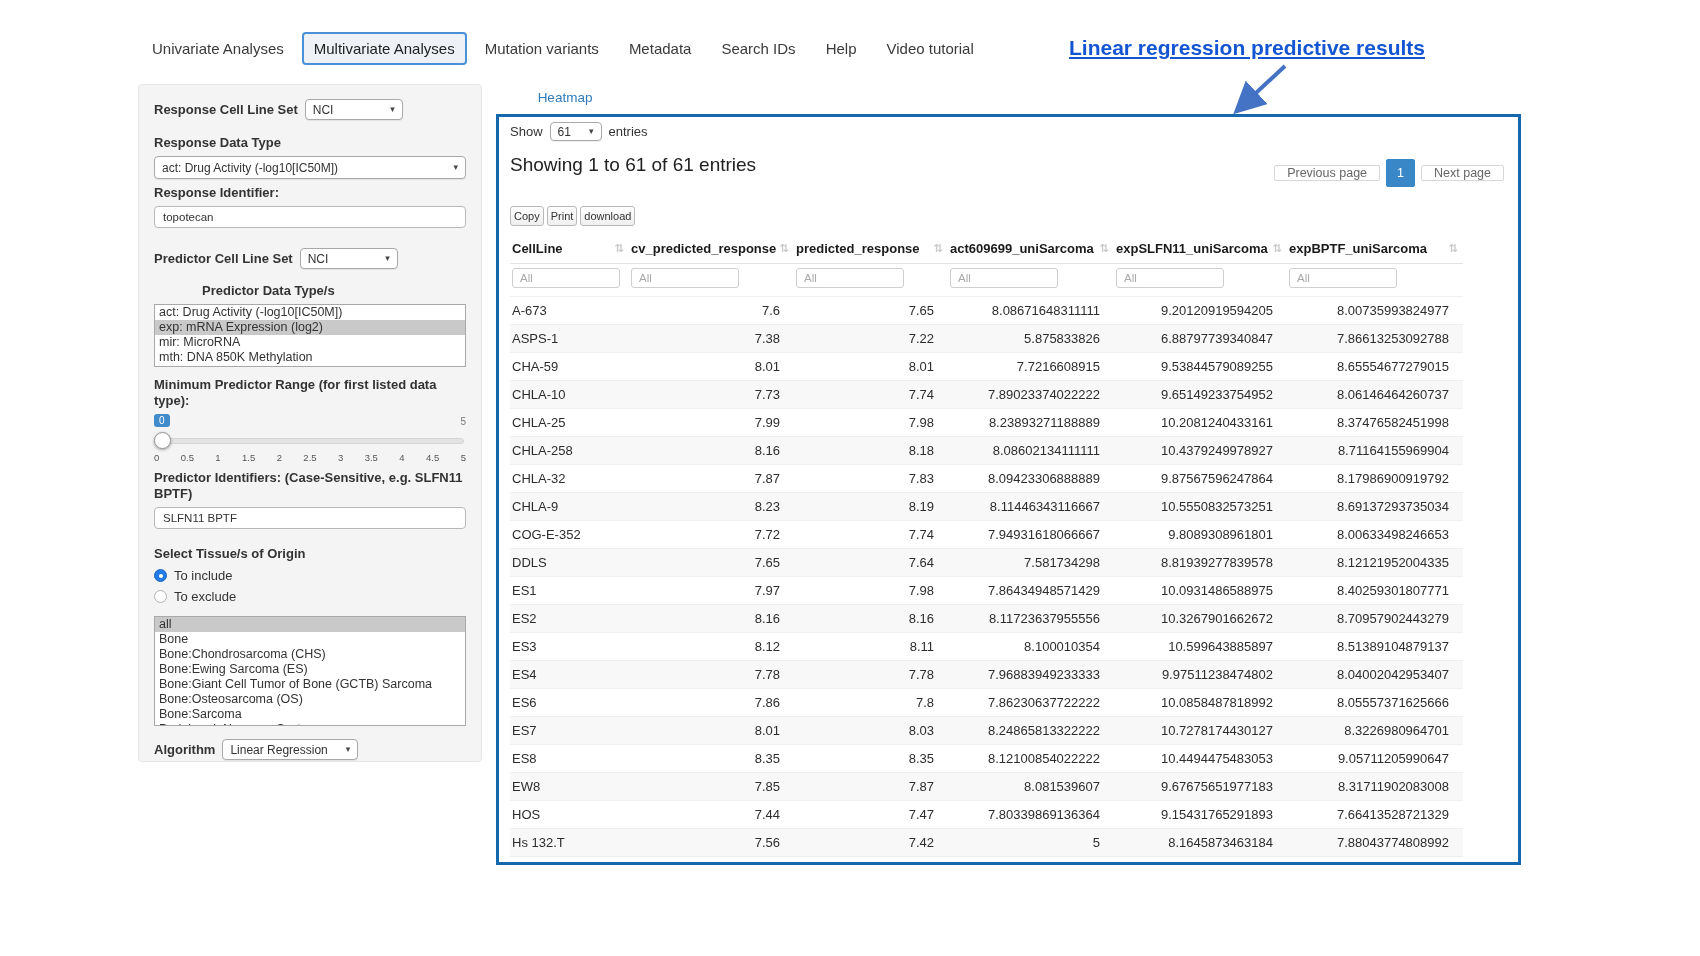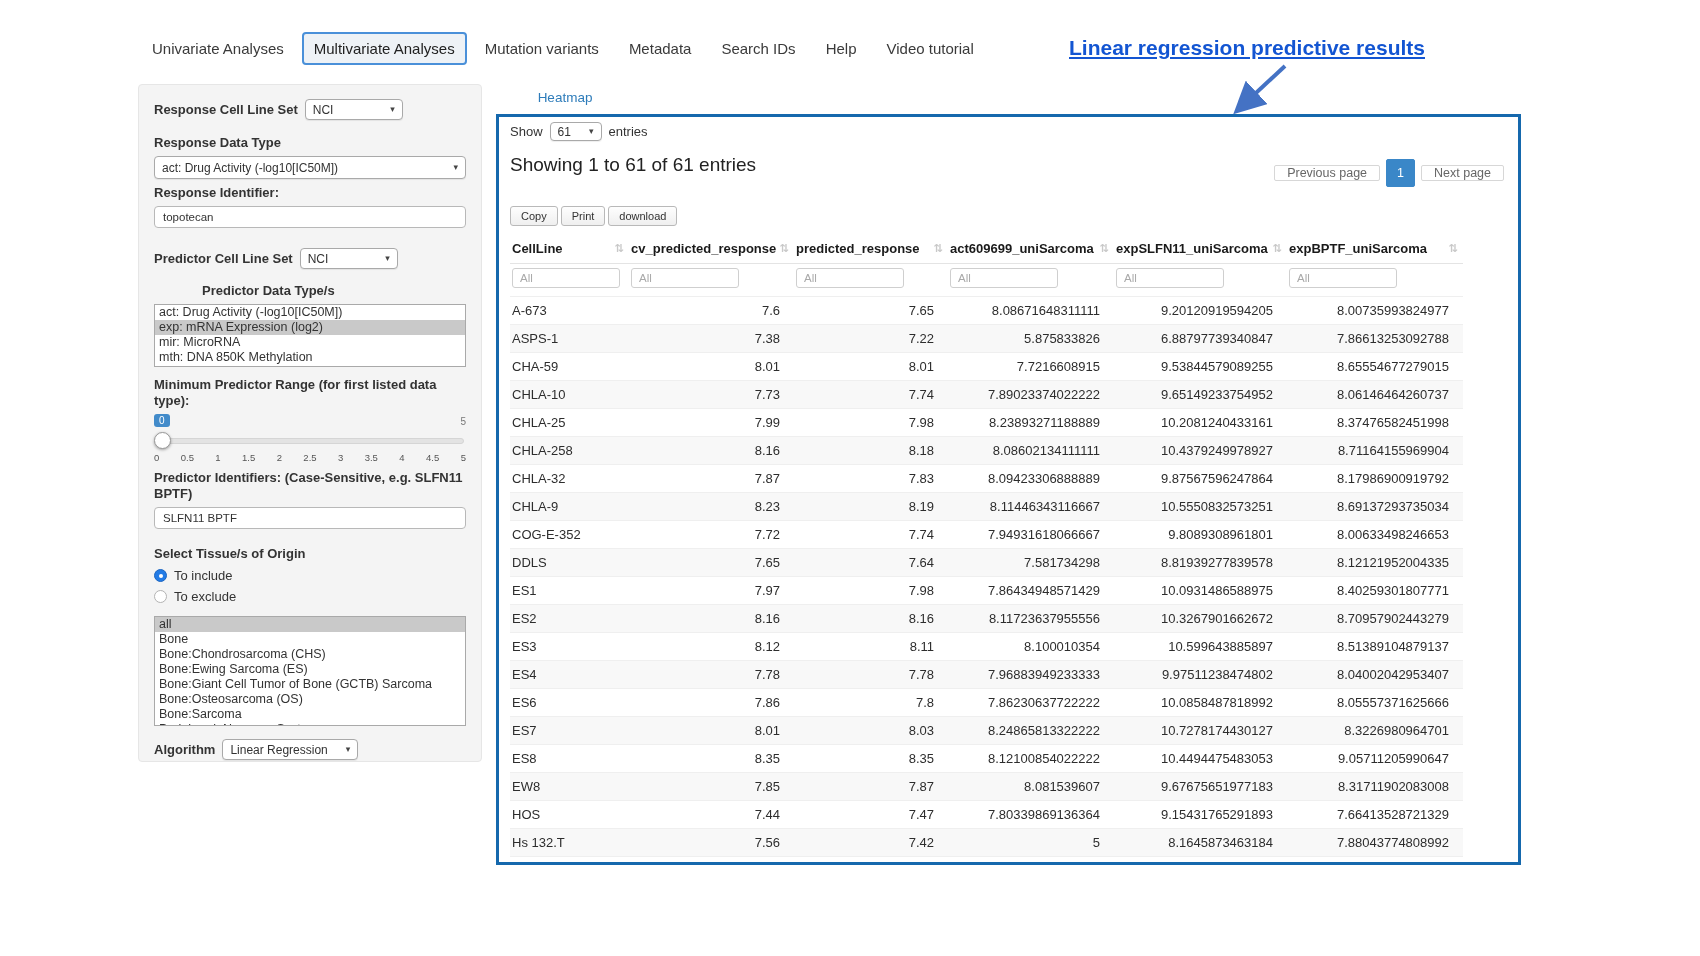--- a/index.html
+++ b/index.html
@@ -63,21 +63,21 @@
   .panel-inner { position: relative; width: 100%; height: 100%; padding: 5px 11px; font-size: 13px; overflow: hidden; }
 
   .show-row { display: flex; align-items: center; gap: 7px; font-size: 13px; }
   .showing-text { margin-top: 13px; font-size: 19px; color: #222; }
 
   .pagination { position: absolute; top: 42px; right: 14px; display: flex; align-items: center; font-size: 12.5px; }
   .page-btn { border: 1px solid #d7d7d7; background: #fff; color: #666; padding: 0 12px; font-size: 12.5px; font-family: inherit; cursor: pointer; border-radius: 2px; }
   .page-num { border: 1px solid #3a87c8; background: #3a87c8; color: #fff; padding: 6px 10px; font-size: 12.5px; font-family: inherit; margin: 0 6px; cursor: pointer; border-radius: 2px; }
 
   .toolbar { margin-top: 30px; display: flex; gap: 3px; }
-  .tool-btn { border: 1px solid #b9b9b9; background: linear-gradient(#fefefe, #efefef); color: #333; font-size: 11px; font-family: inherit; padding: 3px 10px; border-radius: 3px; cursor: pointer; }
+  .tool-btn { border: 1px solid #b9b9b9; background: linear-gradient(#fefefe, #efefef); color: #333; font-size: 11px; font-family: inherit; padding: 3px 3px; border-radius: 3px; cursor: pointer; }
 
   
   #dataTable { margin-top: 9px; border-collapse: collapse; table-layout: fixed; width: 953px; }
   #dataTable th { font-weight: bold; text-align: left; font-size: 13px; color: #1a1a1a; padding: 6px 18px 7px 2px; position: relative; border-bottom: 1px solid #e4e4e4; white-space: nowrap; overflow: hidden; }
   #dataTable th:nth-child(1){ width: 119px; }
   #dataTable th:nth-child(2){ width: 165px; }
   #dataTable th:nth-child(3){ width: 154px; }
   #dataTable th:nth-child(4){ width: 166px; }
   #dataTable th:nth-child(5){ width: 173px; }
   #dataTable th:nth-child(6){ width: 176px; }

